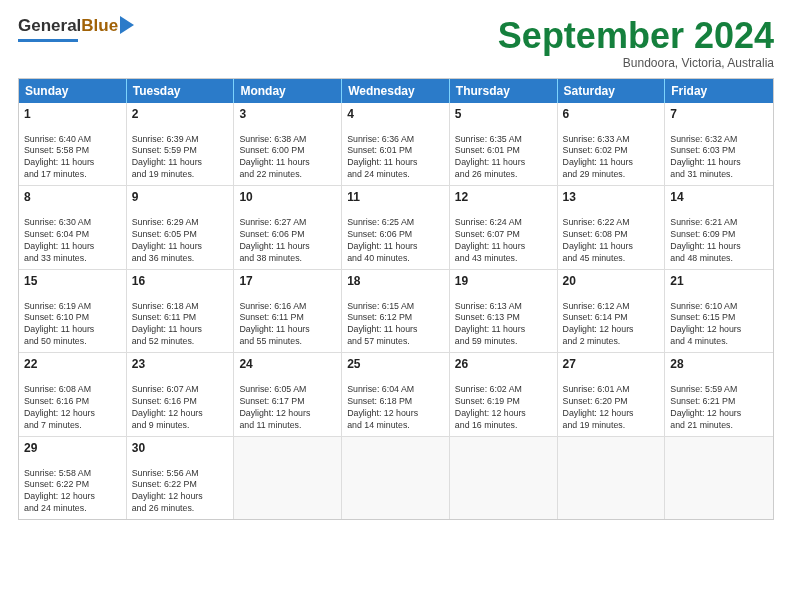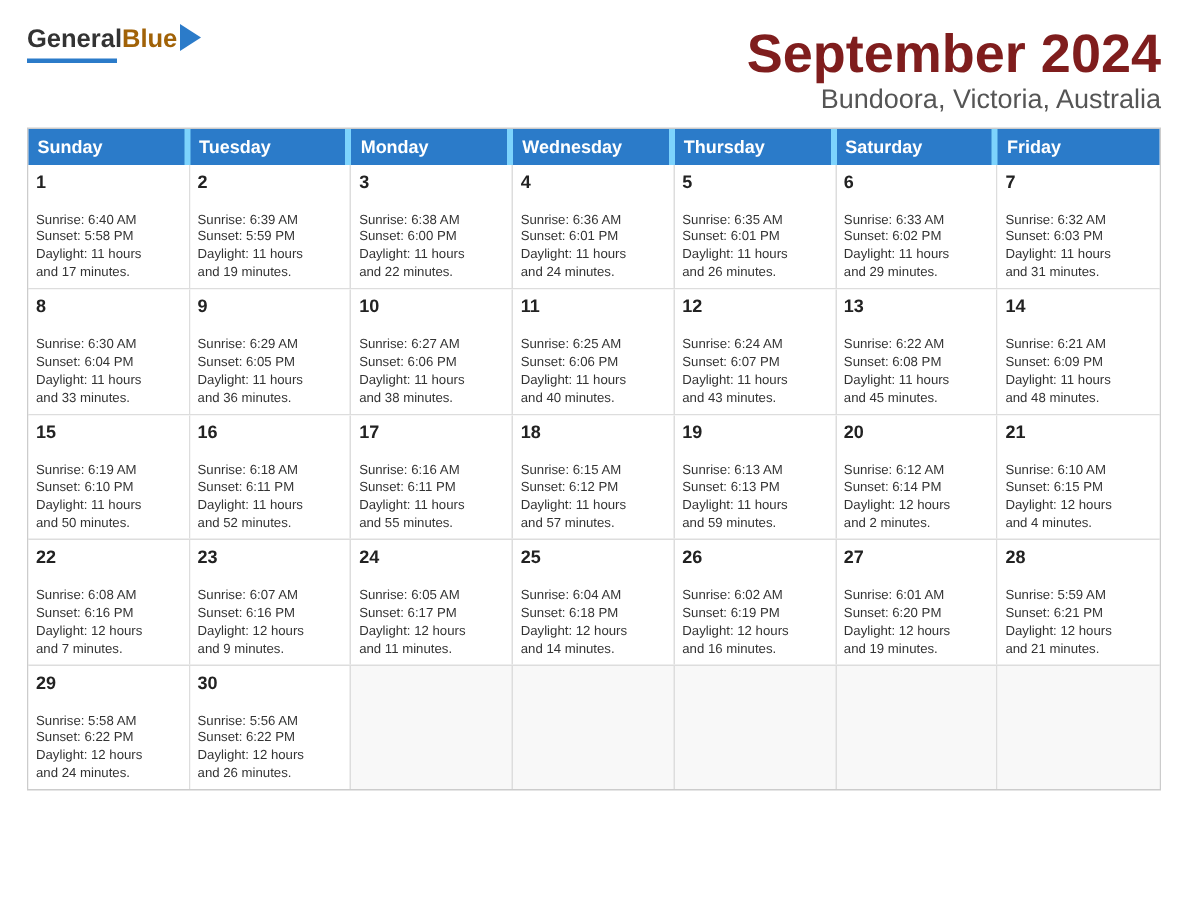--- a/index.html
+++ b/index.html
@@ -27,45 +27,45 @@
       display: flex;
       flex-direction: column;
       align-items: flex-start;
     }
     .title-area {
       text-align: right;
     }
     .month-title {
       font-size: 36px;
       font-weight: bold;
-      color: #7f1d1d;
+      color: #15803d;
       line-height: 1.1;
     }
     .location {
-      font-size: 18px;
+      font-size: 12px;
       color: #555;
     }
     .calendar {
       flex: 1;
       border: 1px solid #ccc;
       display: flex;
       flex-direction: column;
     }
     .cal-header {
       display: grid;
       grid-template-columns: repeat(7, 1fr);
       background: #2b7bc9;
     }
     .cal-header-cell {
       color: #fff;
       font-size: 12px;
       font-weight: bold;
       padding: 5px 6px;
       text-align: left;
-      border-right: 4px solid #7dd3fc;
+      border-right: 1px solid #7dd3fc;
     }
     .cal-header-cell:last-child { border-right: none; }
     .cal-body {
       flex: 1;
       display: flex;
       flex-direction: column;
     }
     .cal-row {
       display: grid;
       grid-template-columns: repeat(7, 1fr);

